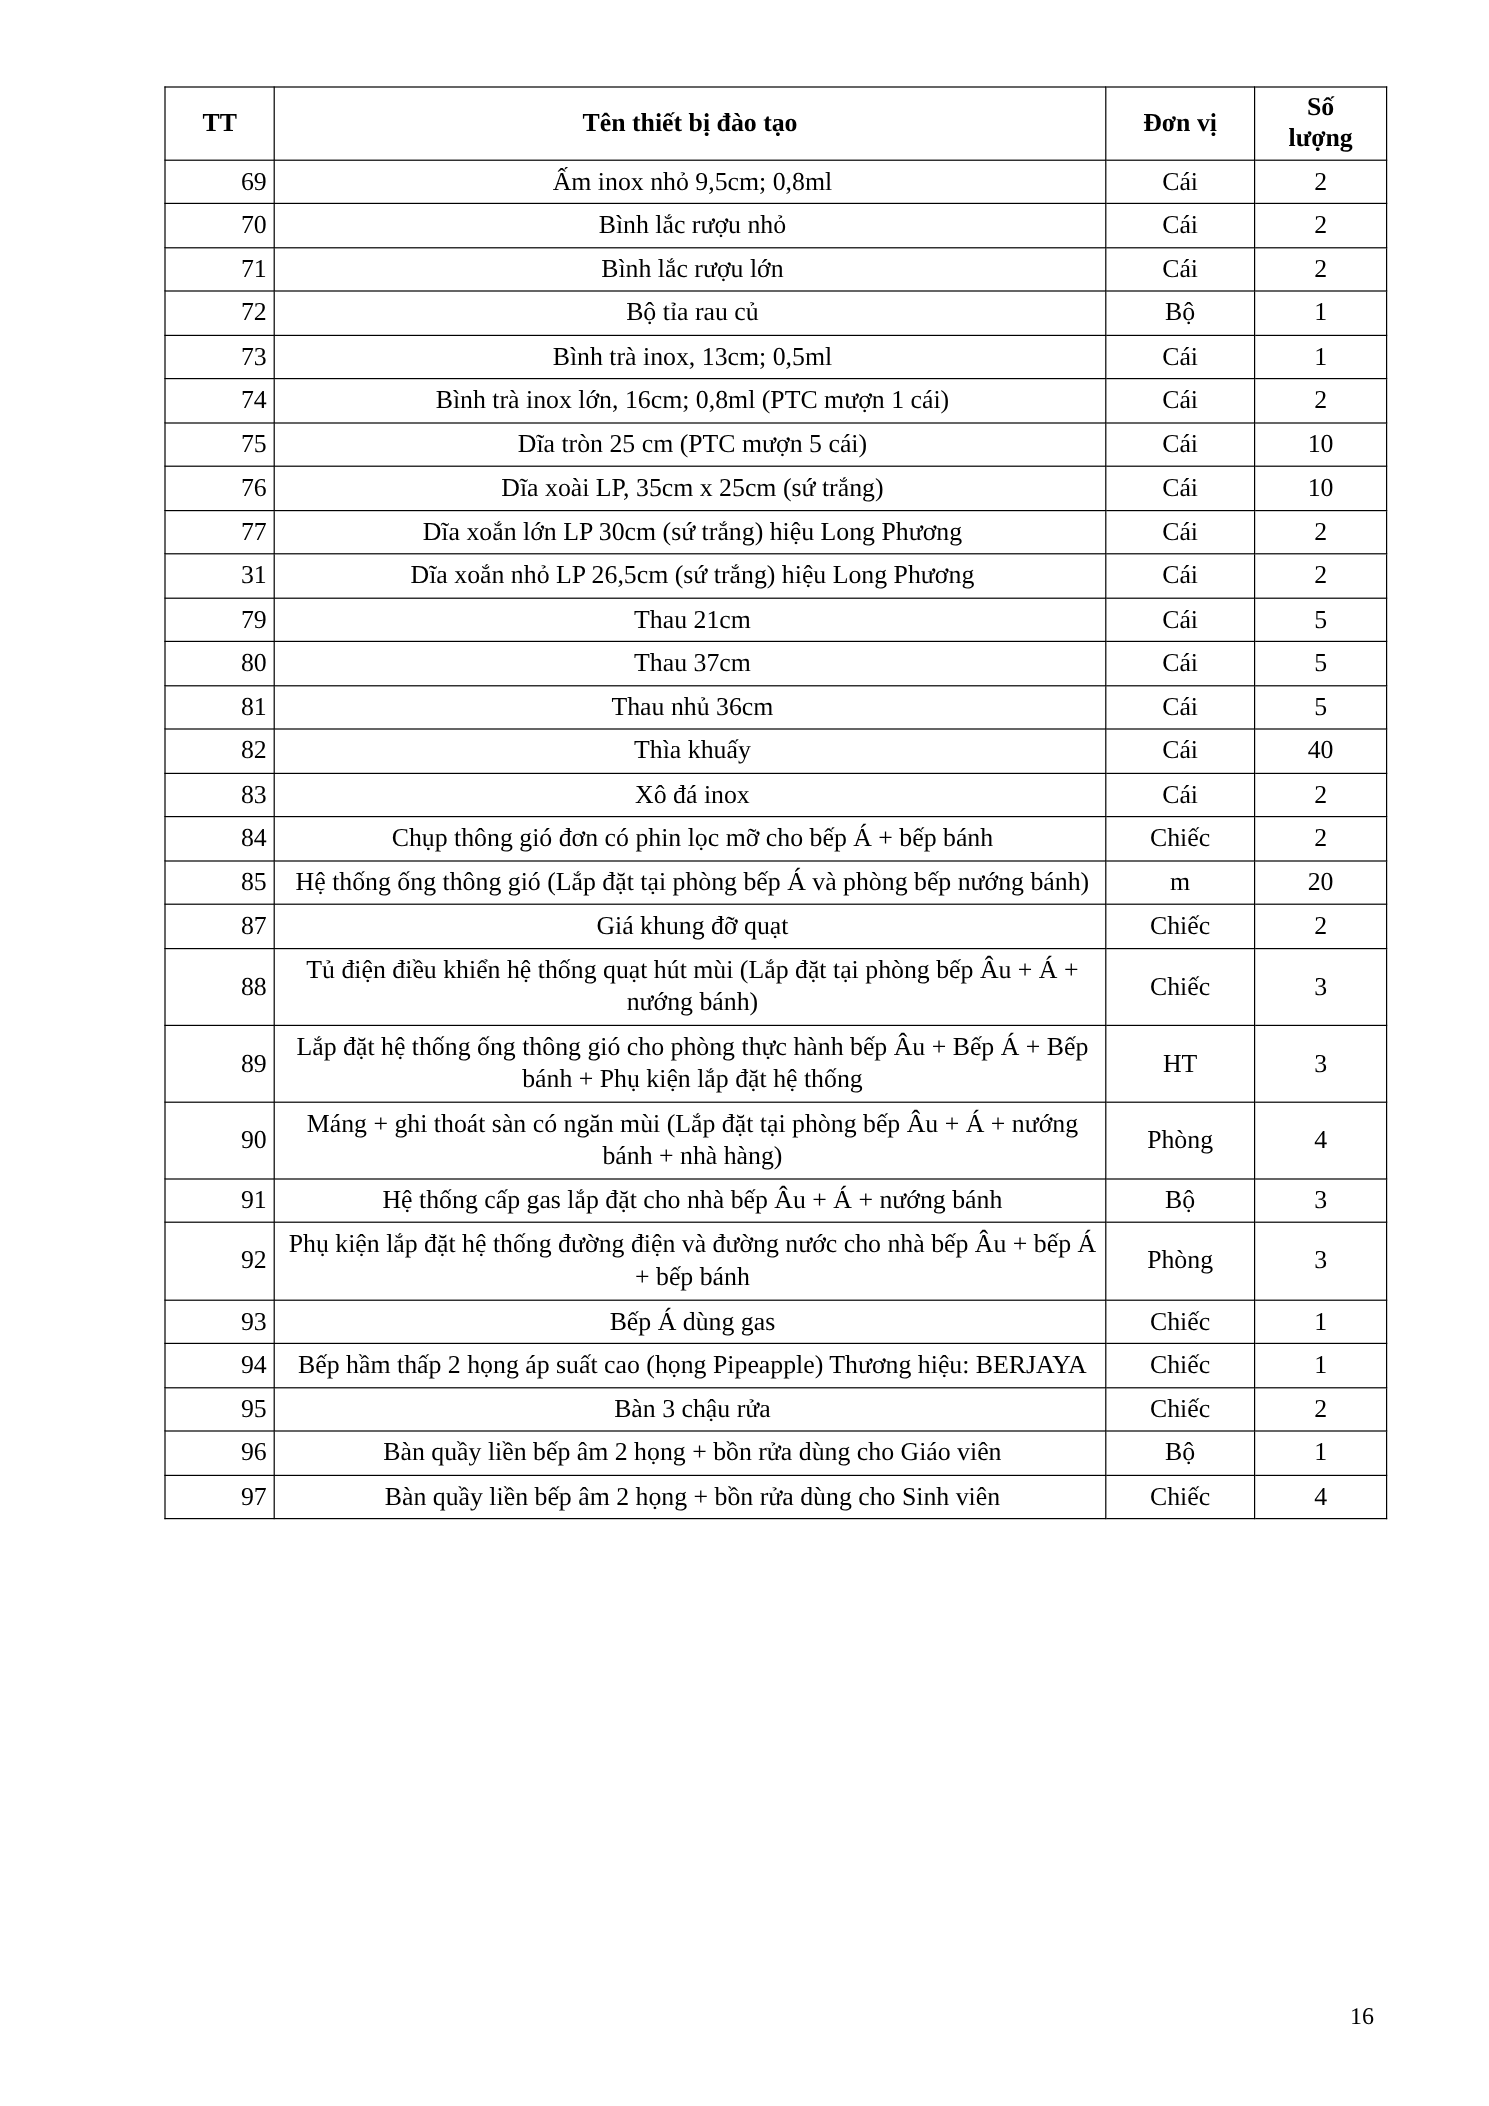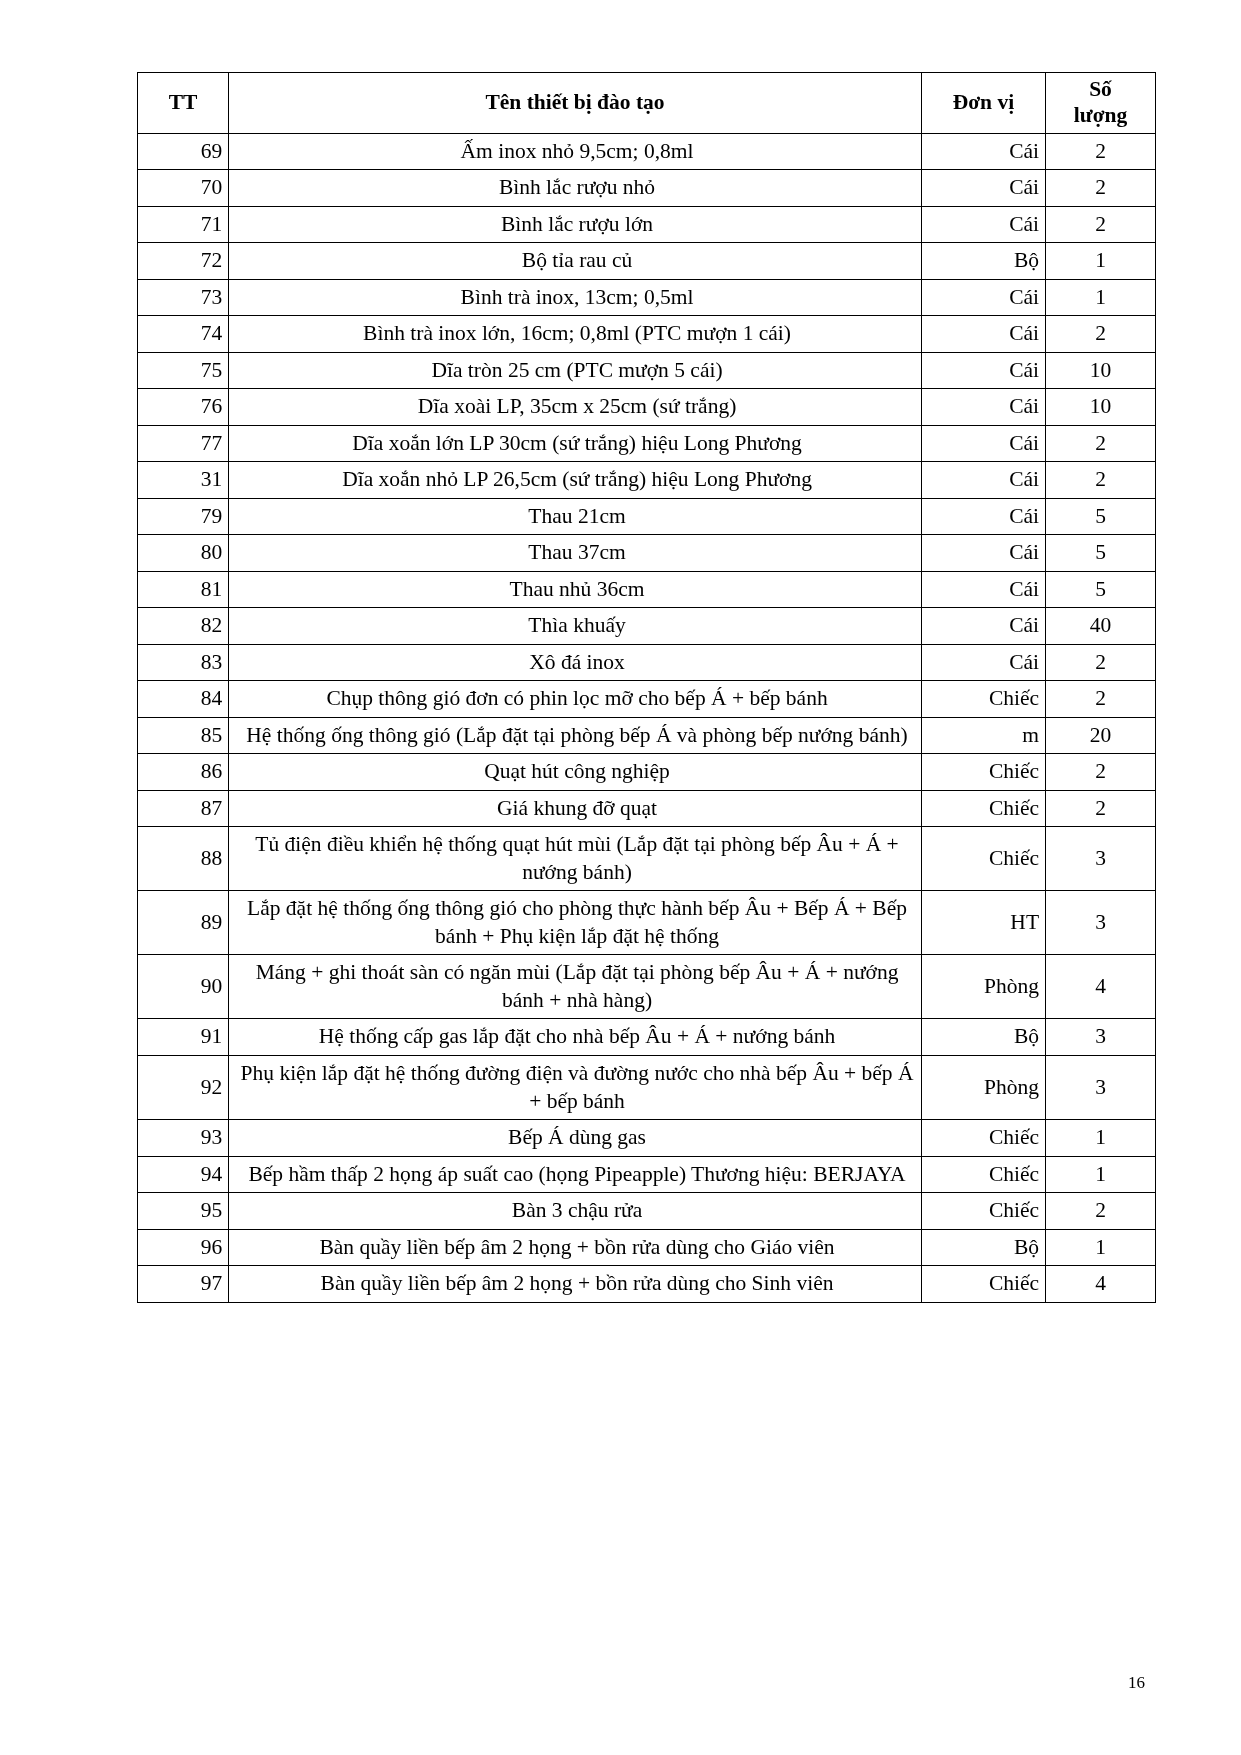--- a/index.html
+++ b/index.html
@@ -58,31 +58,31 @@
     margin-top: 23px;
   }
   tbody td.tt {
     text-align: right;
   }
   tbody td.name {
     text-align: center;
     padding-left: 10px;
   }
   tbody td.unit {
-    text-align: right;
+    text-align: center;
     font-family: Liberation Serif, serif;
   }
   tbody td.qty {
     text-align: center;
   }
   .page-number {
     position: absolute;
     right: 96px;
     bottom: 62px;
-    font-size: 17px;
+    font-size: 20px;
     font-family: "Liberation Serif", serif;
   }
 </style>
 </head>
 <body>
 
 <div class="page">
   <div class="table-wrap">
     <table class="equipment">
       <colgroup>
@@ -199,26 +199,20 @@
             <td class="unit">Chiếc</td>
             <td class="qty">2</td>
           </tr>
           <tr>
             <td class="tt">85</td>
             <td class="name">Hệ thống ống thông gió (Lắp đặt tại phòng bếp Á và phòng bếp nướng bánh)</td>
             <td class="unit">m</td>
             <td class="qty">20</td>
           </tr>
           <tr>
-            <td class="tt">86</td>
-            <td class="name">Quạt hút công nghiệp</td>
-            <td class="unit">Chiếc</td>
-            <td class="qty">2</td>
-          </tr>
-          <tr>
             <td class="tt">87</td>
             <td class="name">Giá khung đỡ quạt</td>
             <td class="unit">Chiếc</td>
             <td class="qty">2</td>
           </tr>
           <tr>
             <td class="tt">88</td>
             <td class="name">Tủ điện điều khiển hệ thống quạt hút mùi (Lắp đặt tại phòng bếp Âu + Á + nướng bánh)</td>
             <td class="unit">Chiếc</td>
             <td class="qty">3</td>

